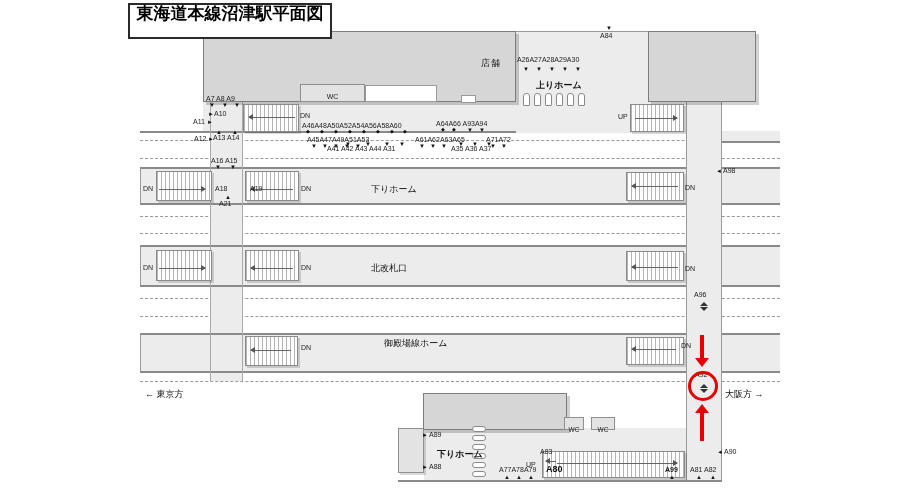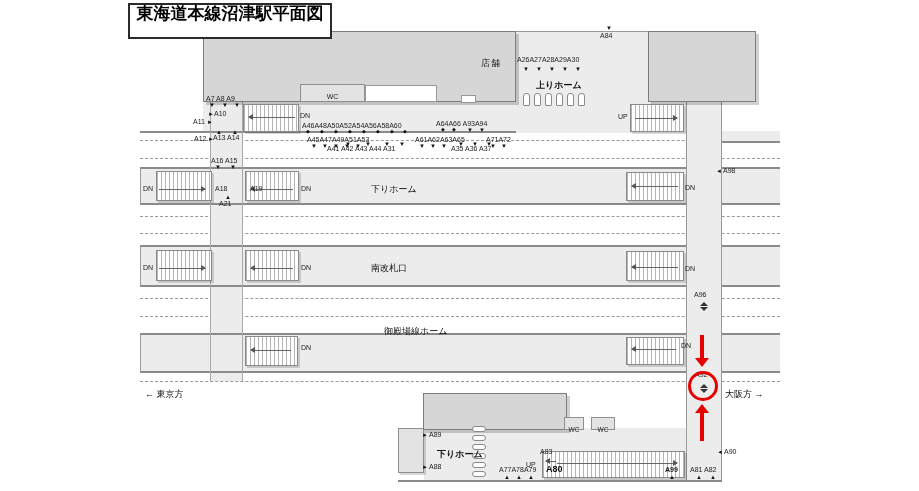--- a/index.html
+++ b/index.html
@@ -233,30 +233,30 @@
   <span class="t7" style="left:219px;top:200px">A21</span>
   <span class="t7" style="left:250px;top:185px">A19</span>
   <span class="t7" style="left:301px;top:185px">DN</span>
   <span class="t9" style="left:371px;top:185px">下りホーム</span>
   <span class="t7" style="left:685px;top:184px">DN</span>
   <span class="mk" style="left:716px;top:168px">◄</span>
   <span class="t7" style="left:723px;top:167px">A98</span>
 
   <span class="t7" style="left:143px;top:264px">DN</span>
   <span class="t7" style="left:301px;top:264px">DN</span>
-  <span class="t9" style="left:371px;top:264px">南改札口</span>
+  <span class="t9" style="left:371px;top:264px">北改札口</span>
   <span class="t7" style="left:685px;top:265px">DN</span>
   <span class="t7" style="left:694px;top:291px">A96</span>
   <div class="elev" style="left:699px;top:302px">
       <div class="tu"></div>
       <div class="td"></div>
     </div>
 
   <span class="t7" style="left:301px;top:344px">DN</span>
-  <span class="t9" style="left:384px;top:327px">御殿場線ホーム</span>
+  <span class="t9" style="left:384px;top:339px">御殿場線ホーム</span>
   <span class="t7" style="left:681px;top:342px">DN</span>
   <span class="t7" style="left:695px;top:371px">A92</span>
   <div class="elev" style="left:699px;top:384px">
       <div class="tu"></div>
       <div class="td"></div>
     </div>
 
   <span class="t9" style="left:145px;top:390px">← 東京方</span>
   <span class="t9" style="left:725px;top:390px">大阪方 →</span>
 

